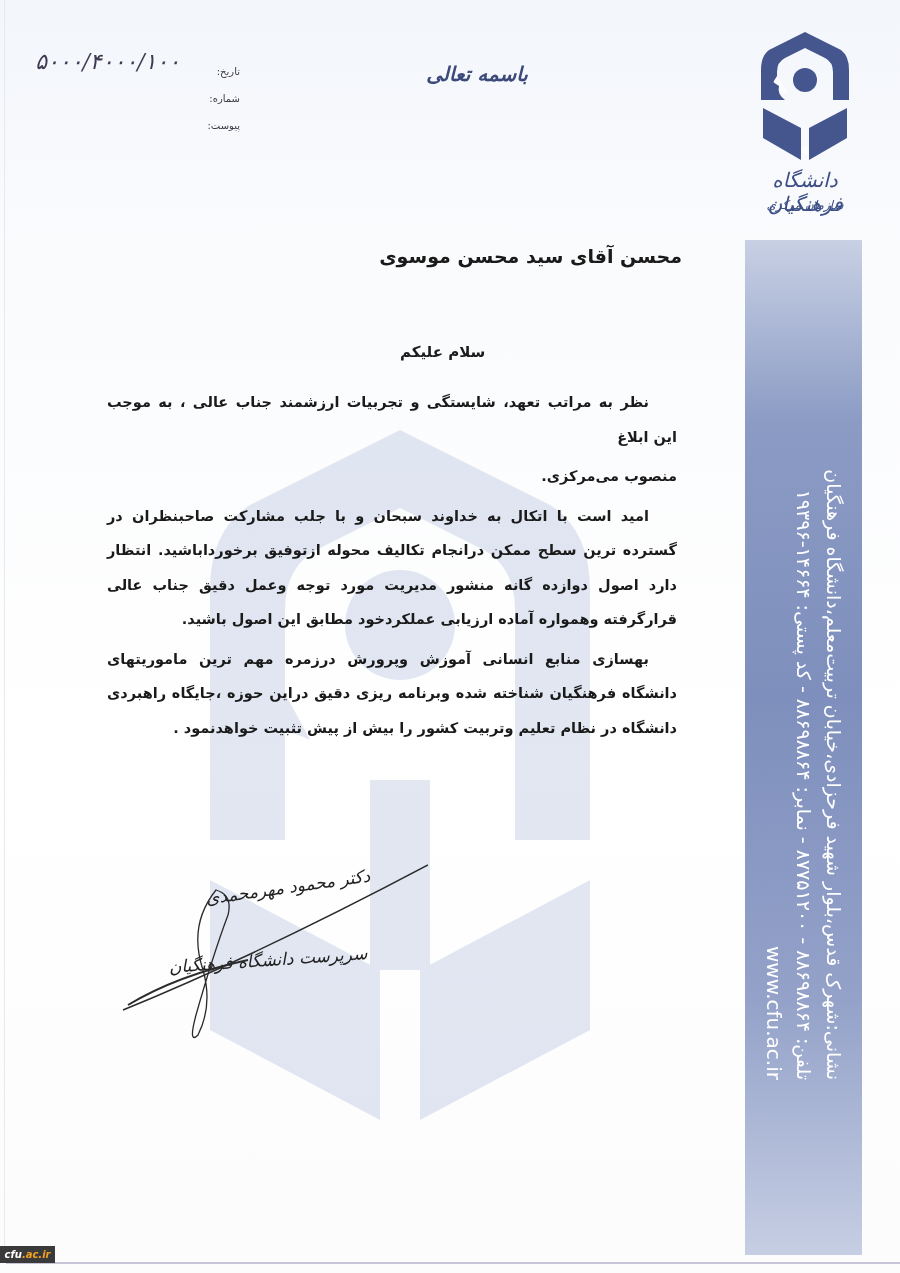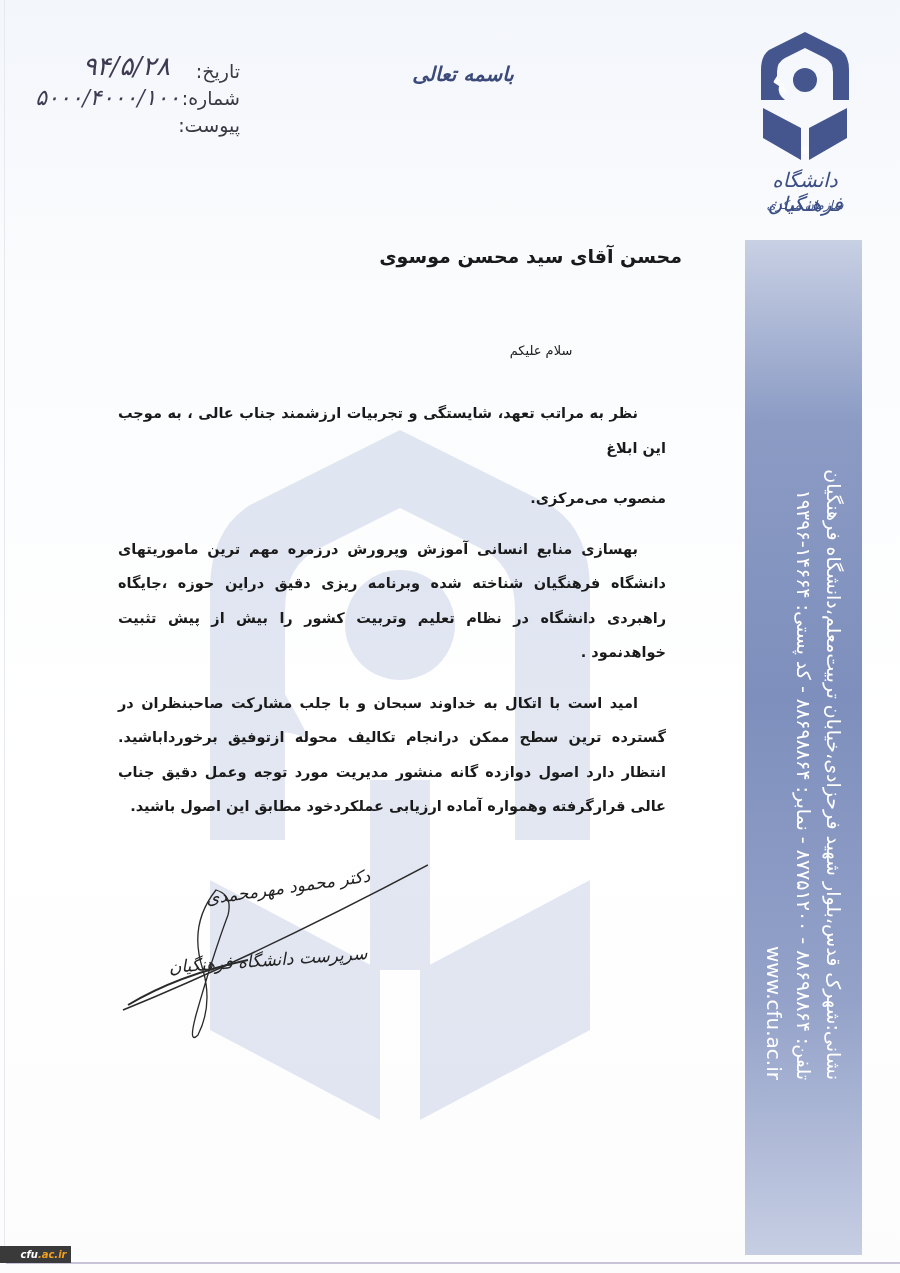--- a/index.html
+++ b/index.html
@@ -47,52 +47,52 @@
       direction: rtl; font-family: "DejaVu Serif", serif; font-size: 20px; color: #3c4e86; font-style: italic;
     }
     .logo .uni-sub {
       position: absolute; left: 0; top: 168px; width: 110px; text-align: center;
       direction: rtl; font-family: "DejaVu Serif", serif; font-size: 12px; color: #3c4e86; font-style: italic;
     }
 
     
     .meta-labels {
       position: absolute; left: 180px; top: 58px; width: 60px;
-      direction: rtl; text-align: right; font-size: 19px; color: #3a3a44; line-height: 27px;
+      direction: rtl; text-align: right; font-size: 10px; color: #3a3a44; line-height: 27px;
     }
     .meta-values {
       position: absolute; left: 5px; top: 48px; width: 175px; direction: ltr;
       font-family: "DejaVu Serif", serif; font-style: italic; color: #3d3a52;
     }
     .meta-values .date { font-size: 26px; line-height: 36px; text-align: right; padding-right: 10px; }
     .meta-values .number { font-size: 22px; line-height: 28px; text-align: right; padding-left: 6px; }
 
     .invocation {
-      position: absolute; left: 403px; top: 62px; width: 120px; text-align: center;
+      position: absolute; left: 417px; top: 62px; width: 120px; text-align: center;
       direction: rtl; font-family: "DejaVu Serif", serif; font-style: italic; font-weight: bold;
       font-size: 20px; color: #3c4a7a;
     }
 
     
     .watermark { position: absolute; left: 190px; top: 420px; width: 420px; height: 700px; opacity: 0.22; }
 
     
     .recipient {
       position: absolute; left: 300px; top: 245px; width: 382px; direction: rtl; text-align: right;
       font-size: 19px; font-weight: bold; color: #1a1a1a;
     }
     .greeting {
-      position: absolute; left: 400px; top: 343px; width: 282px; direction: rtl; text-align: center;
-      font-size: 13px; font-weight: normal;
+      position: absolute; left: 400px; top: 343px; width: 282px; direction: rtl; text-align: left;
+      font-size: 15px; font-weight: bold;
     }
     .content {
       position: absolute; left: 102px; top: 380px; width: 580px; direction: rtl; text-align: justify;
       font-size: 14.5px; font-weight: bold; line-height: 34.5px; color: #1a1a1a;
     }
-    .content p { margin: 16px; }
+    .content p { margin: 5px; }
     .content p.para { text-indent: 28px; }
     .content p + p.para { margin-top: 0; }
     .content .underlined {
       border-bottom: 2px solid #5b4e86; padding-bottom: 2px;
     }
 
     
     .signature { position: absolute; left: 118px; top: 855px; width: 310px; height: 190px; }
     .signature .sig-name {
       position: absolute; left: 50px; top: 22px; width: 240px; text-align: center;
@@ -103,21 +103,21 @@
       position: absolute; left: 10px; top: 95px; width: 280px; text-align: center;
       direction: rtl; font-family: "DejaVu Serif", serif; font-style: italic; font-size: 17px; color: #222;
       transform: rotate(-4deg);
     }
     .signature svg { position: absolute; left: 0; top: 0; }
 
     
     .badge {
       position: absolute; left: 0; top: 1246px; width: 55px; height: 17px;
       background: #3a3a3a; color: #fff; font-size: 10px; font-weight: bold; font-style: italic;
-      line-height: 17px; text-align: center; font-family: "DejaVu Sans", sans-serif; padding-left: 16px;
+      line-height: 17px; text-align: center; font-family: "DejaVu Sans", sans-serif;
     }
     .badge .dom { color: #f0a020; }
   </style>
 </head>
 <body>
 
 <div class="page">
   <div class="page-edge-left"></div>
   <div class="page-edge-bottom"></div>
 
@@ -147,43 +147,42 @@
   </div>
 
   <div class="invocation">باسمه تعالی</div>
 
   <div class="meta-labels">
     <div>تاریخ:</div>
     <div>شماره:</div>
     <div>پیوست:</div>
   </div>
   <div class="meta-values">
-    <div class="date">۹۴/۵/۲۸</div>
     <div class="number">۵۰۰۰/۴۰۰۰/۱۰۰</div>
   </div>
 
   <svg class="watermark" viewBox="0 0 420 700">
     <g fill="#7e95c8">
       <path d="M210 10 L60 85 Q20 110 20 170 L20 420 L95 420 L95 190 Q95 145 130 128 L210 88 L290 128 Q325 145 325 190 L325 420 L400 420 L400 170 Q400 110 360 85 Z"></path>
       <circle cx="210" cy="205" r="55"></circle>
       <path d="M60 220 Q25 275 50 330 Q80 300 120 320 Q95 270 60 220 Z"></path>
       <path d="M20 460 L190 550 L190 700 L20 610 Z"></path>
       <path d="M400 460 L230 550 L230 700 L400 610 Z"></path>
       <rect x="180" y="360" width="60" height="190"></rect>
     </g>
   </svg>
 
   <div class="recipient">محسن آقای سید محسن موسوی</div>
   <div class="greeting">سلام علیکم</div>
 
   <div class="content">
     <p class="para">نظر به مراتب تعهد، شایستگی و تجربیات ارزشمند جناب عالی ، به موجب این ابلاغ</p>
     <p>منصوب می‌مرکزی.</p>
+    <p class="para">امید است با اتکال به خداوند سبحان و با جلب مشارکت صاحبنظران در گسترده ترین سطح ممکن درانجام تکالیف محوله ازتوفیق برخورداباشید. انتظار دارد اصول دوازده گانه منشور مدیریت مورد توجه وعمل دقیق جناب عالی قرارگرفته وهمواره آماده ارزیابی عملکردخود مطابق این اصول باشید.</p>
     <p class="para">بهسازی منابع انسانی آموزش وپرورش درزمره مهم ترین ماموریتهای دانشگاه فرهنگیان شناخته شده وبرنامه ریزی دقیق دراین حوزه ،جایگاه راهبردی دانشگاه در نظام تعلیم وتربیت کشور را بیش از پیش تثبیت خواهدنمود .</p>
-    <p class="para">امید است با اتکال به خداوند سبحان و با جلب مشارکت صاحبنظران در گسترده ترین سطح ممکن درانجام تکالیف محوله ازتوفیق برخورداباشید. انتظار دارد اصول دوازده گانه منشور مدیریت مورد توجه وعمل دقیق جناب عالی قرارگرفته وهمواره آماده ارزیابی عملکردخود مطابق این اصول باشید.</p>
   </div>
 
   <div class="signature">
     <div class="sig-name">دکتر محمود مهرمحمدی</div>
     <div class="sig-title">سرپرست دانشگاه فرهنگیان</div>
     <svg width="310" height="190" viewBox="0 0 310 190">
       <path d="M5 155 Q140 100 310 10" stroke="#2a2a2a" stroke-width="1.5" fill="none"></path>
       <path d="M98 35 Q70 70 85 115 Q95 150 80 180 Q70 190 78 160 Q95 100 110 60 Q115 40 98 35 Z" stroke="#2a2a2a" stroke-width="1.3" fill="none"></path>
       <path d="M10 150 Q60 120 130 105" stroke="#2a2a2a" stroke-width="2" fill="none"></path>
     </svg>

